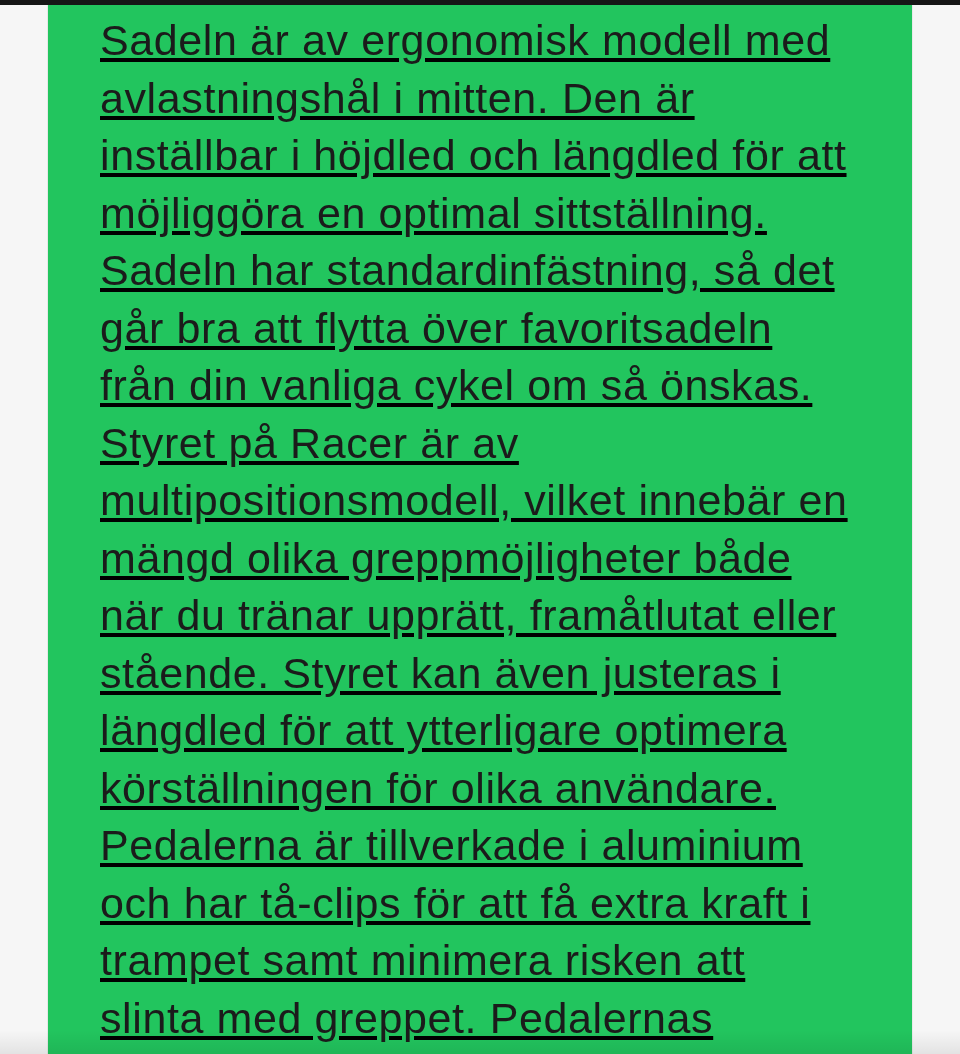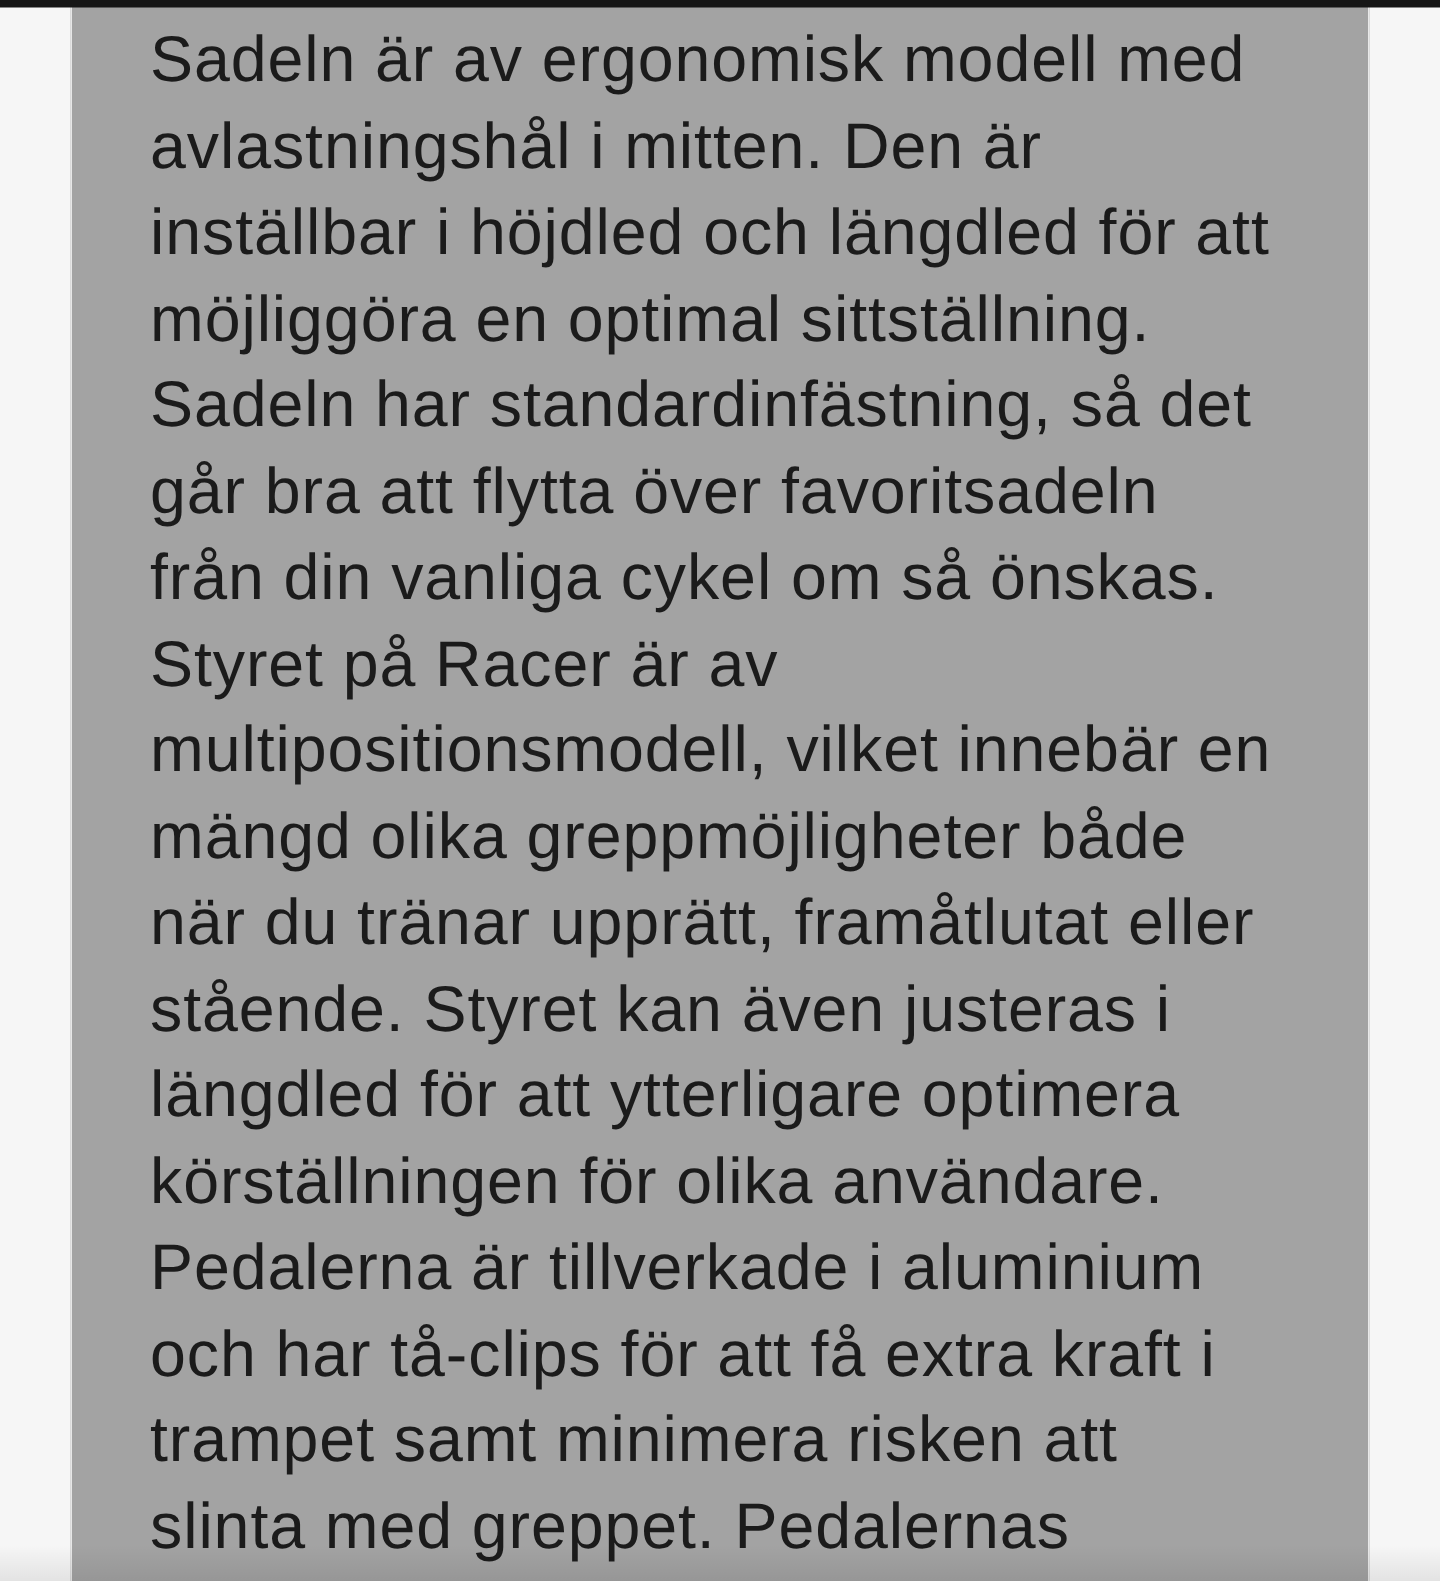--- a/index.html
+++ b/index.html
@@ -24,23 +24,24 @@
     background: #161616;
     z-index: 3;
   }
   .content-column {
     position: absolute;
     top: 0;
     left: 47px;
     width: 866px;
     height: 1054px;
     box-sizing: border-box;
-    background: #a3a3a3;
+    background: #22c55e;
     border-left: 1px solid #e7e7e7;
     border-right: 1px solid #e9e9e9;
+    text-decoration: underline;
   }
   .paragraph {
     box-sizing: border-box;
     width: 100%;
     height: 100%;
     padding: 12px 6px 0 52px;
     font-size: 43px;
     line-height: 57.5px;
     letter-spacing: 0.6px;
     color: #1b1b1b;

